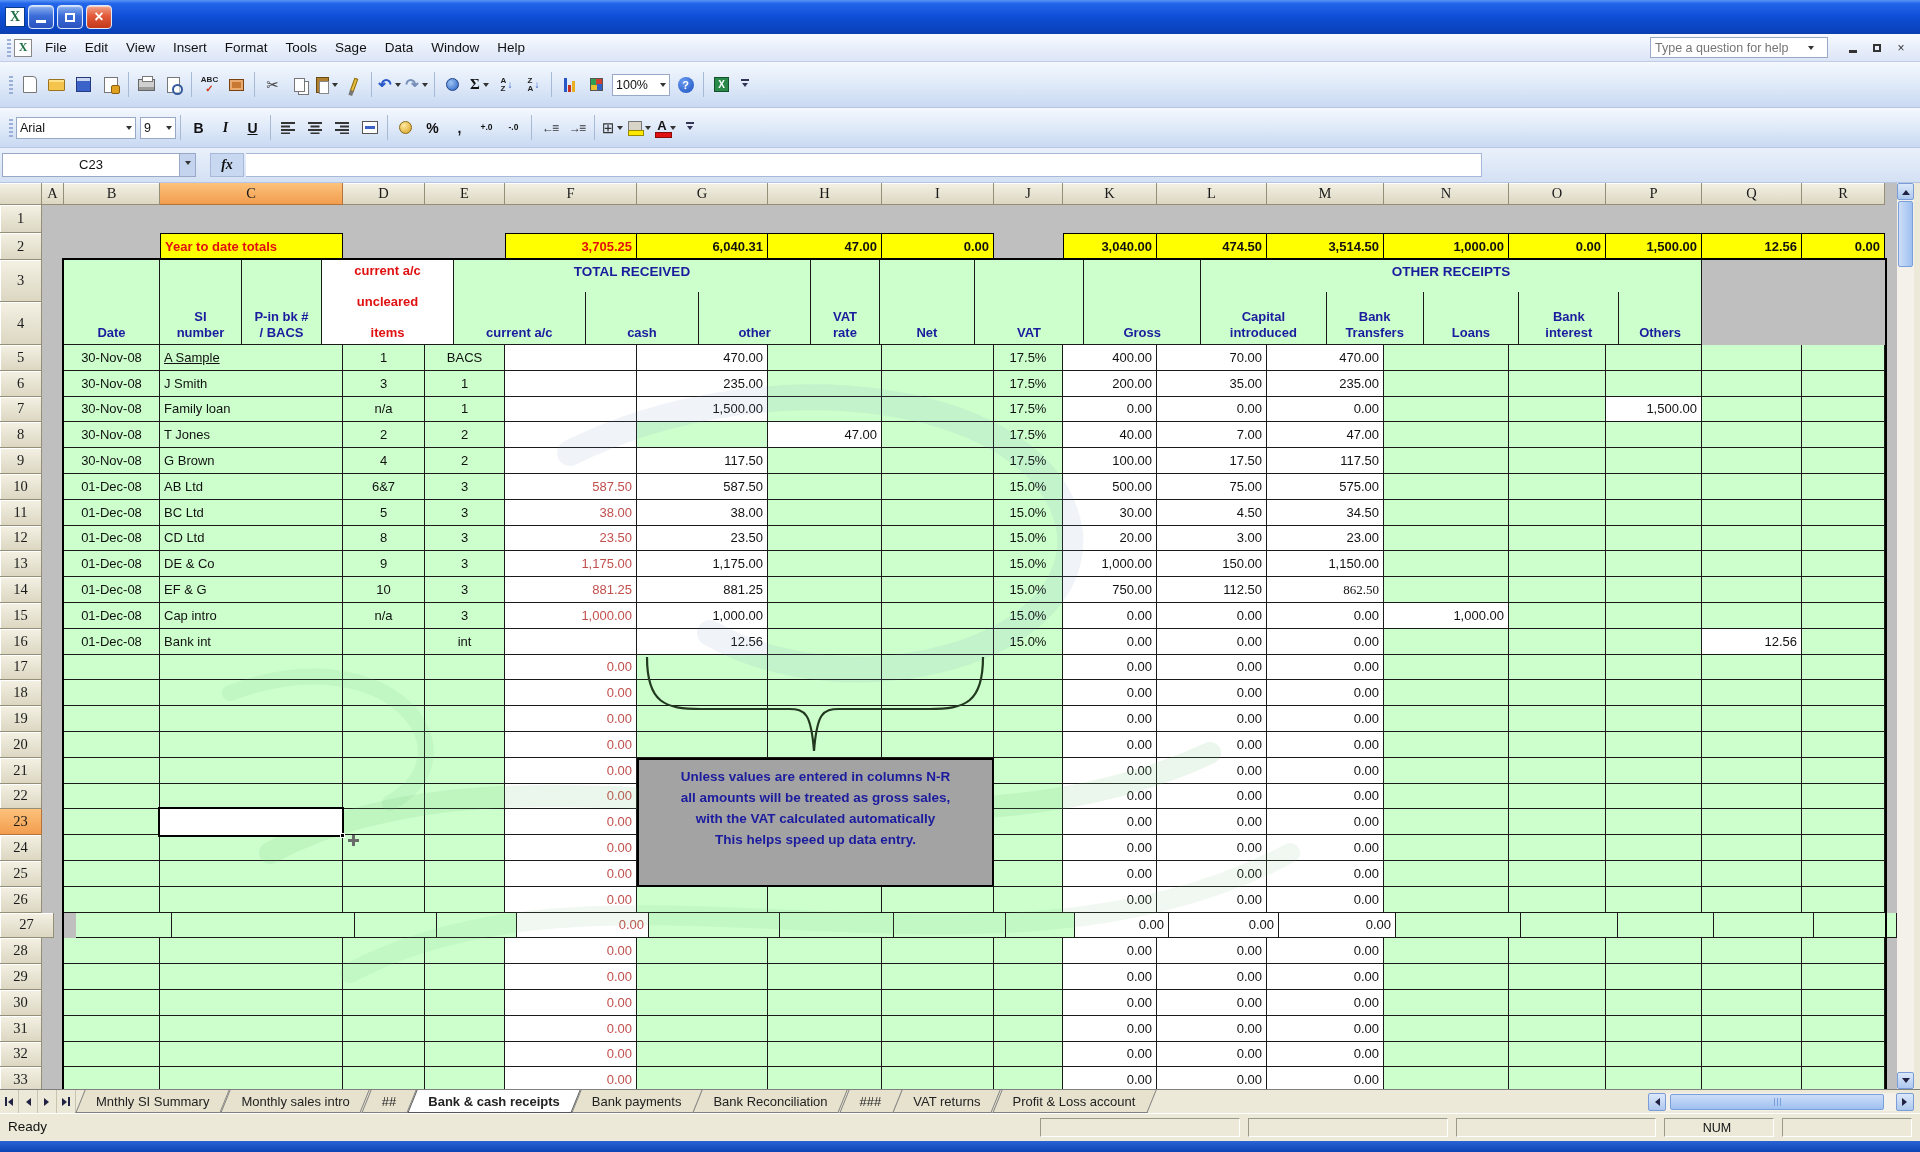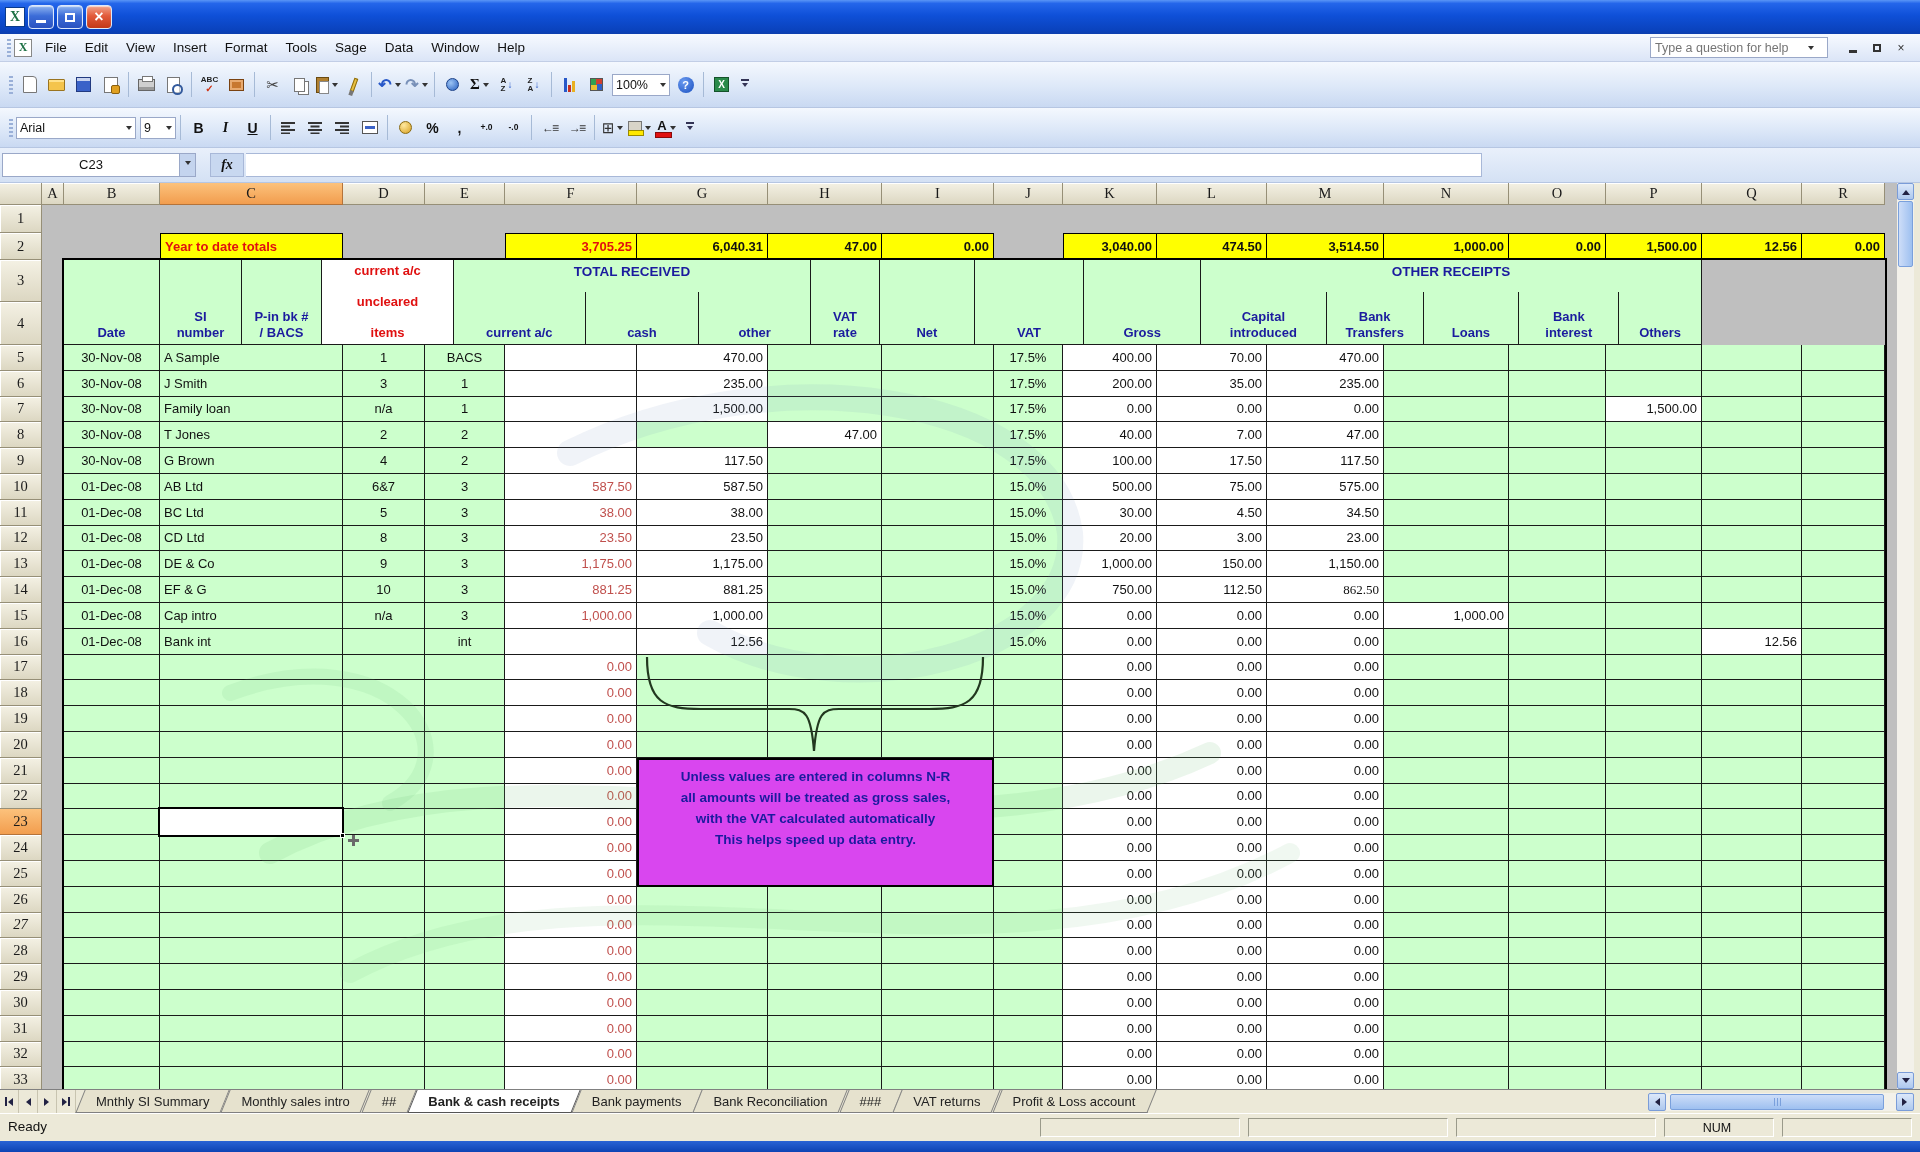--- a/index.html
+++ b/index.html
@@ -137,21 +137,21 @@
   .grp .sub{flex:1;display:flex;}
   .grp .sb{display:flex;flex-direction:column;justify-content:flex-end;align-items:center;padding-bottom:3px;
     font-weight:700;color:#1b1b9e;font-size:13px;text-align:center;}
   .grp .sb + .sb{border-left:1px solid #1a1a1a;}
   .ln{line-height:1.25;}
   .gutcol{display:flex;flex-direction:column;flex:none;}
 
   
   .outline{position:absolute;left:62px;top:75px;width:1825px;height:840px;border:2px solid #000;pointer-events:none;}
   .wmark{position:absolute;left:150px;top:150px;pointer-events:none;}
-  .notebox{position:absolute;left:637px;top:575px;width:357px;height:129px;background:#d946ef;border:2px solid #000;
+  .notebox{position:absolute;left:637px;top:575px;width:357px;height:129px;background:#a3a3a3;border:2px solid #000;
     color:#1b1b9e;font-weight:700;font-size:13.5px;text-align:center;padding-top:7px;line-height:1.55;}
   .brace{position:absolute;left:643px;top:468px;pointer-events:none;}
   .selbox{position:absolute;left:158px;top:624px;width:186px;height:30px;border:2px solid #000;background:#fff;}
   .selhandle{position:absolute;right:-3px;bottom:-3px;width:5px;height:5px;background:#000;border:1px solid #fff;}
   .crosscur{position:absolute;left:348px;top:652px;width:11px;height:11px;pointer-events:none;}
   .crosscur::before{content:'';position:absolute;left:4px;top:0;width:3px;height:11px;background:#6a6a6a;}
   .crosscur::after{content:'';position:absolute;left:0;top:4px;width:11px;height:3px;background:#6a6a6a;}
 
   
   .vscroll{position:absolute;left:1897px;top:183px;width:17px;height:906px;background:#f3f1ea;display:flex;flex-direction:column;align-items:center;}
@@ -580,21 +580,21 @@
                 <div class="ln">Others</div>
               </div>
             </div>
           </div>
           <div class="c grayfill"></div>
         </div>
         <div class="grow" style="height: 25.8px;">
           <div class="c gut" style="width: 42px;">5</div>
           <div class="c grayc" style="width: 22px;"></div>
           <div class="c dc green ctr" style="width: 96px;">30-Nov-08</div>
-          <div class="c dc green left" style="width: 183px;">A Sample</div>
+          <div class="c dc green left" style="width: 183px; text-decoration: underline;">A Sample</div>
           <div class="c dc green ctr" style="width: 82px;">1</div>
           <div class="c dc green ctr" style="width: 80px;">BACS</div>
           <div class="c dc white num redv" style="width: 132px;"></div>
           <div class="c dc num white" style="width: 131px;">470.00</div>
           <div class="c dc num green" style="width: 114px;"></div>
           <div class="c dc num green" style="width: 112px;"></div>
           <div class="c dc green ctr" style="width: 69px;">17.5%</div>
           <div class="c dc white num" style="width: 94px;">400.00</div>
           <div class="c dc white num" style="width: 110px;">70.00</div>
           <div class="c dc white num" style="width: 117px;">470.00</div>
@@ -1061,21 +1061,21 @@
           <div class="c dc white num" style="width: 110px;">0.00</div>
           <div class="c dc white num" style="width: 117px;">0.00</div>
           <div class="c dc num green" style="width: 125px;"></div>
           <div class="c dc num green" style="width: 97px;"></div>
           <div class="c dc num green" style="width: 96px;"></div>
           <div class="c dc num green" style="width: 100px;"></div>
           <div class="c dc num green" style="width: 83px;"></div>
           <div class="c grayfill"></div>
         </div>
         <div class="grow" style="height: 25.8px;">
-          <div class="c gut" style="width: 42px; font-style: italic;">27</div>
+          <div class="c gut" style="width: 54px;">27</div>
           <div class="c grayc" style="width: 22px;"></div>
           <div class="c dc green ctr" style="width: 96px;"></div>
           <div class="c dc green left" style="width: 183px;"></div>
           <div class="c dc green ctr" style="width: 82px;"></div>
           <div class="c dc green ctr" style="width: 80px;"></div>
           <div class="c dc white num redv" style="width: 132px;">0.00</div>
           <div class="c dc num green" style="width: 131px;"></div>
           <div class="c dc num green" style="width: 114px;"></div>
           <div class="c dc num green" style="width: 112px;"></div>
           <div class="c dc green ctr" style="width: 69px;"></div>

